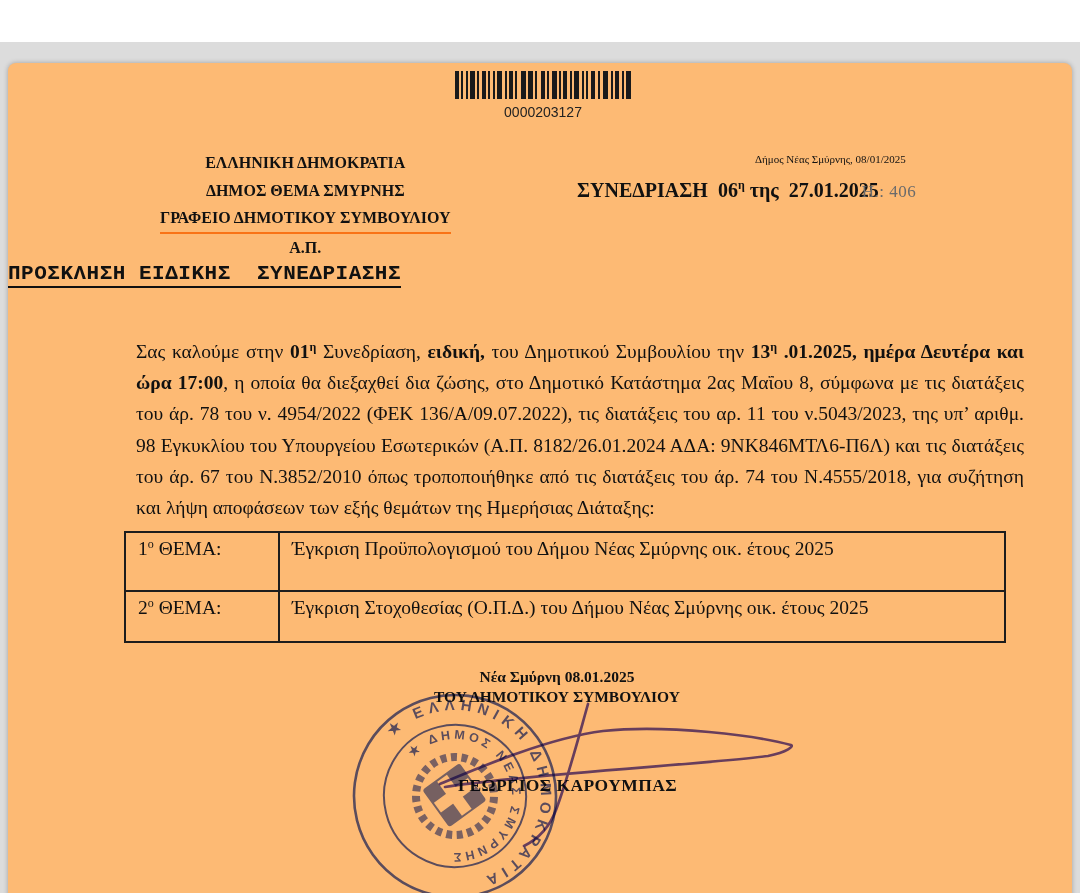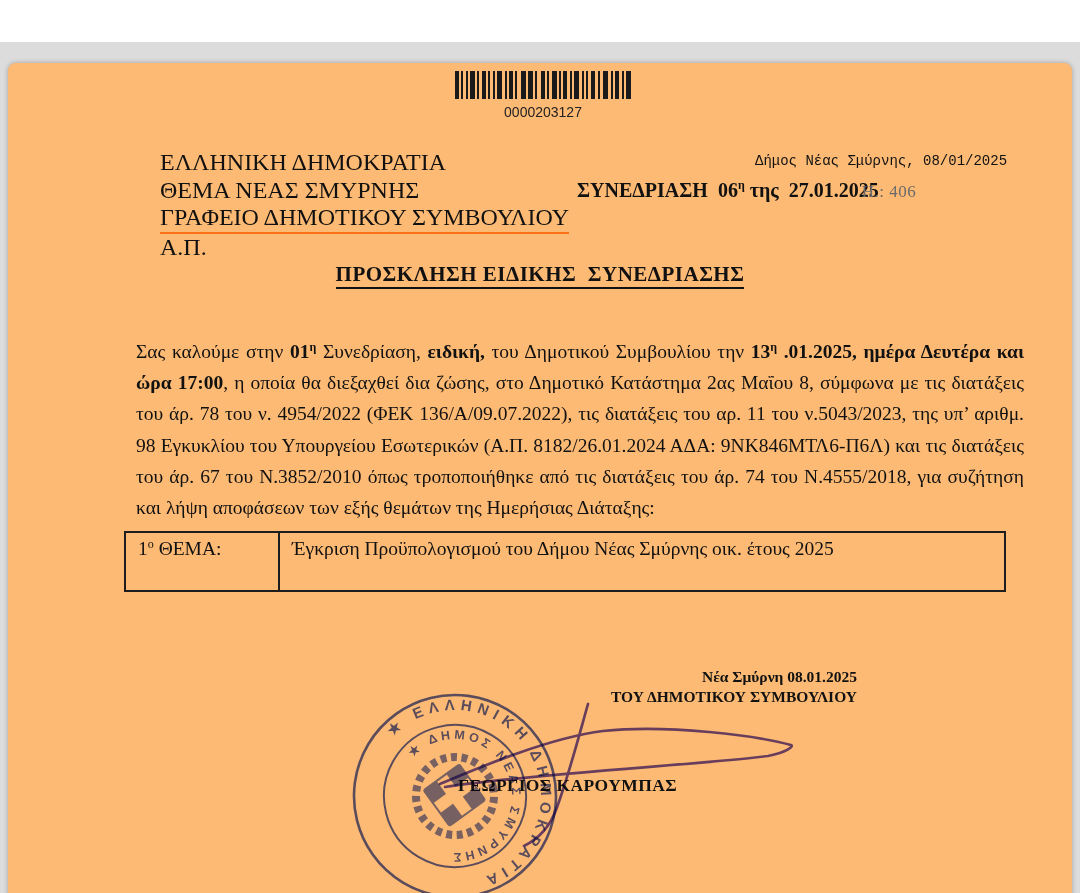--- a/index.html
+++ b/index.html
@@ -7,49 +7,49 @@
        font-family:"Liberation Serif", serif;color:#111;}
   .backdrop{position:absolute;left:0;top:42px;right:0;bottom:0;background:#dcdcdc;}
   .page{position:absolute;left:8px;top:63px;width:1064px;height:846px;background:#fdba74;
         border-radius:8px 8px 0 0;box-shadow:0 0 5px rgba(0,0,0,.28);overflow:hidden;}
 
   
   .barcode-wrap{position:absolute;left:447px;top:8px;width:176px;text-align:center;}
   .barcode-num{font-family:"Liberation Sans", sans-serif;font-size:14px;color:#222;margin-top:1px;}
 
   
-  .hdr-left{position:absolute;left:152px;top:86px;font-weight:normal;font-size:24px;line-height:27.5px;white-space:nowrap;}
+  .hdr-left{position:absolute;left:152px;top:86px;font-weight:bold;font-size:16px;line-height:27.5px;white-space:nowrap;text-align:center;}
   .hdr-left .u{display:inline-block;border-bottom:2px solid #f97316;padding-bottom:0px;}
-  .hdr-date{position:absolute;left:747px;top:90px;font-size:14px;white-space:pre;font-family:Liberation Mono, monospace;}
+  .hdr-date{position:absolute;left:747px;top:90px;font-size:11px;white-space:pre;}
   .session-line{position:absolute;left:569px;top:116px;font-size:20px;font-weight:bold;white-space:pre;}
   .session-line sup{font-size:12px;vertical-align:super;line-height:0;}
   .faint-frag{font-weight:normal;font-size:17px;color:#6b6b6b;margin-left:-17px;letter-spacing:.5px;}
 
   
-  .doc-title{position:absolute;left:0;top:199px;width:1064px;text-align:center;}
+  .doc-title{position:absolute;left:0;top:199px;width:1064px;font-family:Liberation Mono, monospace;}
   .doc-title span{font-size:21px;font-weight:bold;letter-spacing:.5px;white-space:pre;
                   border-bottom:2.5px solid #111;padding-bottom:1px;}
 
   
   .body-par{position:absolute;left:112px;top:257px;width:888px;font-size:19.5px;line-height:31.2px;
             text-align:justify;margin:16px;}
   .b{font-weight:bold;}
   .sup{font-size:12px;vertical-align:super;line-height:0;font-weight:bold;}
 
   
   .agenda{position:absolute;left:116px;top:468px;width:882px;border-collapse:collapse;
           font-size:19.5px;}
   .agenda td{border:2px solid #1d1d1d;vertical-align:top;padding:5px 12px 4px 12px;margin-top:23px;}
   .agenda td.c1{width:128px;white-space:nowrap;}
   .agenda tr.r1 td{height:48px;}
   .agenda tr.r2 td{height:40px;}
   .agenda .osup{font-size:12px;vertical-align:super;line-height:0;}
 
   
-  .sig-block{position:absolute;left:249px;top:604px;width:600px;text-align:right;
+  .sig-block{position:absolute;left:249px;top:604px;width:600px;text-align:center;
              font-weight:bold;font-size:15.5px;line-height:19.5px;}
   .sig-name{position:absolute;left:450px;top:712px;font-weight:bold;font-size:17.5px;letter-spacing:.4px;z-index:2;}
 
   
   .stamp{position:absolute;left:339px;top:625px;width:216px;height:216px;z-index:3;
          mix-blend-mode:multiply;opacity:.88;transform:rotate(-14deg);}
   .autograph{position:absolute;left:400px;top:635px;width:420px;height:220px;z-index:4;
              mix-blend-mode:multiply;}
   .smudge{position:absolute;left:427px;top:834px;width:64px;height:14px;z-index:3;opacity:.8;}
 </style>
@@ -94,39 +94,43 @@
         <rect x="160" y="0" width="4" height="28"></rect>
           <rect x="167" y="0" width="2" height="28"></rect>
         <rect x="171" y="0" width="5" height="28"></rect>
       </g>
     </svg>
     <div class="barcode-num">0000203127</div>
   </div>
 
   <div class="hdr-left">
     <div>ΕΛΛΗΝΙΚΗ ΔΗΜΟΚΡΑΤΙΑ</div>
-    <div>ΘΕΜΑ ΝΕΑΣ ΣΜΥΡΝΗΣ</div>
+    <div>ΔΗΜΟΣ ΘΕΜΑ ΣΜΥΡΝΗΣ</div>
     <div><span class="u">ΓΡΑΦΕΙΟ ΔΗΜΟΤΙΚΟΥ ΣΥΜΒΟΥΛΙΟΥ</span></div>
     <div>Α.Π.</div>
   </div>
 
   <div class="hdr-date">Δήμος Νέας Σμύρνης, 08/01/2025</div>
   <div class="session-line"><span>ΣΥΝΕΔΡΙΑΣΗ  06</span><sup>η</sup><span> της  27.01.2025</span><span class="faint-frag">Η.: 406</span></div>
 
   <div class="doc-title">
     <span>ΠΡΟΣΚΛΗΣΗ ΕΙΔΙΚΗΣ  ΣΥΝΕΔΡΙΑΣΗΣ</span>
   </div>
 
   <p class="body-par"><span>Σας καλούμε στην </span><span class="b">01</span><span class="sup">η</span><span> Συνεδρίαση, </span><span class="b">ειδική,</span><span> του Δημοτικού Συμβουλίου την </span><span class="b">13</span><span class="sup">η</span><span class="b"> .01.2025, ημέρα Δευτέρα και ώρα 17:00</span><span>, η οποία θα διεξαχθεί δια ζώσης, στο Δημοτικό Κατάστημα 2ας Μαΐου 8, σύμφωνα με τις διατάξεις του άρ. 78 του ν. 4954/2022 (ΦΕΚ 136/Α/09.07.2022), τις διατάξεις του αρ. 11 του ν.5043/2023, της υπ’ αριθμ. 98 Εγκυκλίου του Υπουργείου Εσωτερικών (Α.Π. 8182/26.01.2024 ΑΔΑ: 9ΝΚ846ΜΤΛ6-Π6Λ) και τις διατάξεις του άρ. 67 του Ν.3852/2010 όπως τροποποιήθηκε από τις διατάξεις του άρ. 74 του Ν.4555/2018, για συζήτηση και λήψη αποφάσεων των εξής θεμάτων της Ημερήσιας Διάταξης:</span></p>
 
   <table class="agenda">
     <tbody>
       <tr class="r1">
         <td class="c1"><span>1</span><span class="osup">ο</span><span> ΘΕΜΑ:</span></td>
         <td>Έγκριση Προϋπολογισμού του Δήμου Νέας Σμύρνης οικ. έτους 2025</td>
+      </tr>
+      <tr class="r2">
+        <td class="c1"><span>2</span><span class="osup">ο</span><span> ΘΕΜΑ:</span></td>
+        <td>Έγκριση Στοχοθεσίας (Ο.Π.Δ.) του Δήμου Νέας Σμύρνης οικ. έτους 2025</td>
       </tr>
     </tbody>
   </table>
 
   <div class="sig-block">
     <div>Νέα Σμύρνη 08.01.2025</div>
     <div>ΤΟΥ ΔΗΜΟΤΙΚΟΥ ΣΥΜΒΟΥΛΙΟΥ</div>
   </div>
   <div class="sig-name">ΓΕΩΡΓΙΟΣ ΚΑΡΟΥΜΠΑΣ</div>
 

